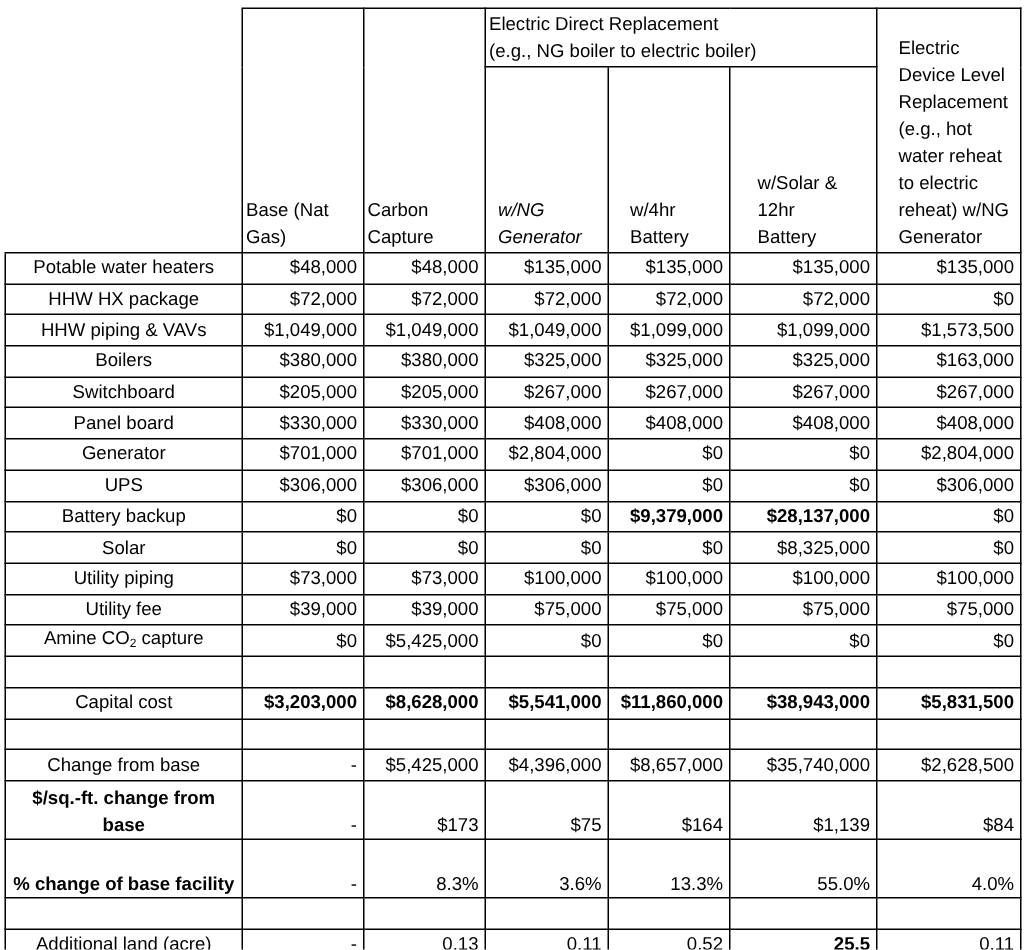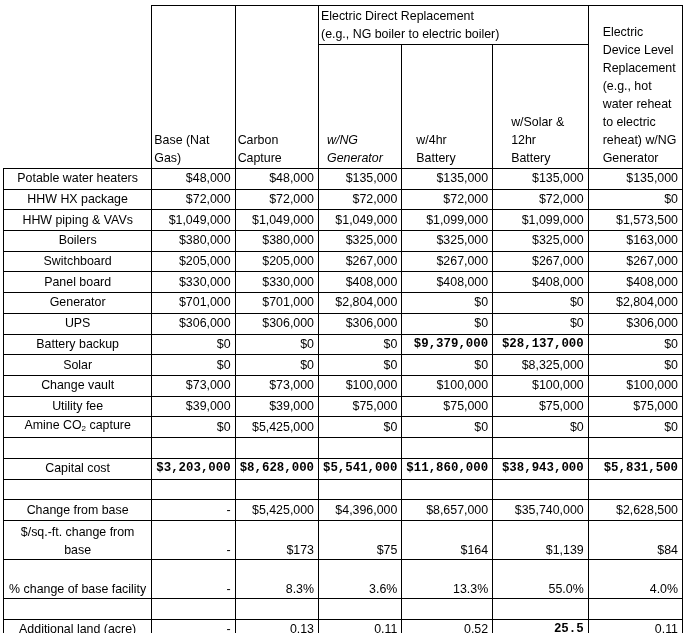--- a/index.html
+++ b/index.html
@@ -2,25 +2,25 @@
 <html><head>
 <meta charset="utf-8">
 <style>
   html, body { margin: 0; padding: 0; background: #ffffff; }
   body { width: 683px; height: 633px; position: relative; overflow: hidden;
          font-family: "Liberation Sans", sans-serif; font-size: 12.4px; color: #000; }
   table { position: absolute; left: 3px; top: 5px; border-collapse: collapse; table-layout: fixed; }
   td { border: 1px solid #000; padding: 0 4px; line-height: 17px; height: 19.7px; white-space: nowrap; overflow: hidden; }
   td.num { text-align: right; }
   td.lbl { text-align: center; }
-  td.bold { font-weight: bold; font-family: Liberation Mono, monospace; }
+  td.bold { font-weight: bold; }
   td.hdr { text-align: left; vertical-align: bottom; white-space: normal; line-height: 18px; padding: 0 2px 1px 2px; }
   td.blank-corner { border-top: none; border-left: none; }
   tr.tall td { height: 38px; vertical-align: bottom; }
-  tr.tall td.lbl { white-space: normal; line-height: 18px; }
+  tr.tall td.lbl { white-space: normal; line-height: 18px; font-weight: bold; }
   sub { font-size: 8px; vertical-align: -2px; }
 </style>
 </head>
 <body>
 
 <table>
   <colgroup>
     <col style="width:158px">
     <col style="width:81px">
     <col style="width:81px">
@@ -132,21 +132,21 @@
     <tr>
       <td class="lbl">Solar</td>
       <td class="num">$0</td>
       <td class="num">$0</td>
       <td class="num">$0</td>
       <td class="num">$0</td>
       <td class="num">$8,325,000</td>
       <td class="num">$0</td>
     </tr>
     <tr>
-      <td class="lbl">Change vault</td>
+      <td class="lbl">Utility piping</td>
       <td class="num">$73,000</td>
       <td class="num">$73,000</td>
       <td class="num">$100,000</td>
       <td class="num">$100,000</td>
       <td class="num">$100,000</td>
       <td class="num">$100,000</td>
     </tr>
     <tr>
       <td class="lbl">Utility fee</td>
       <td class="num">$39,000</td>

